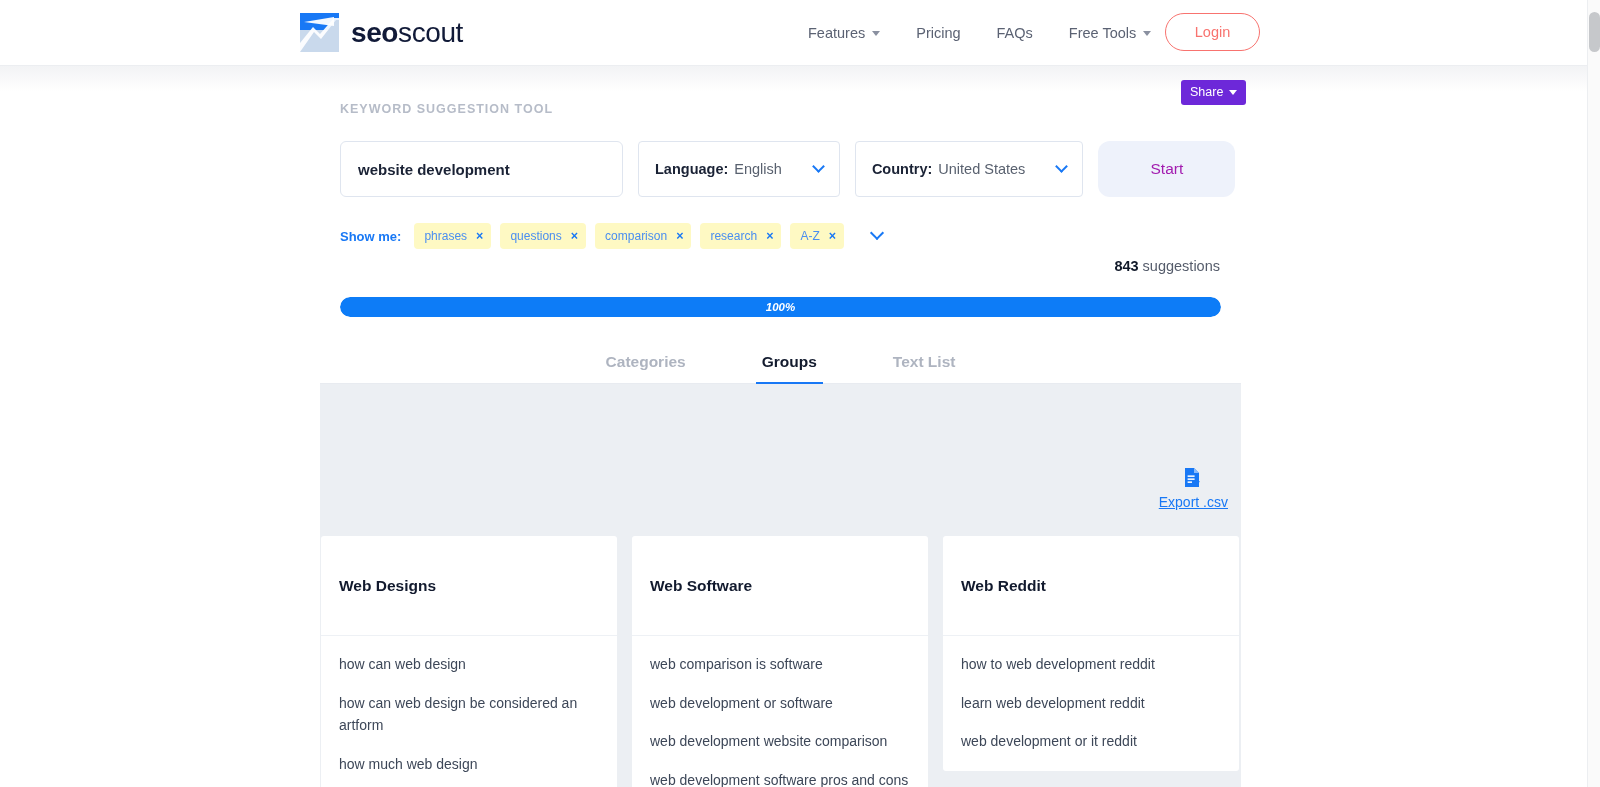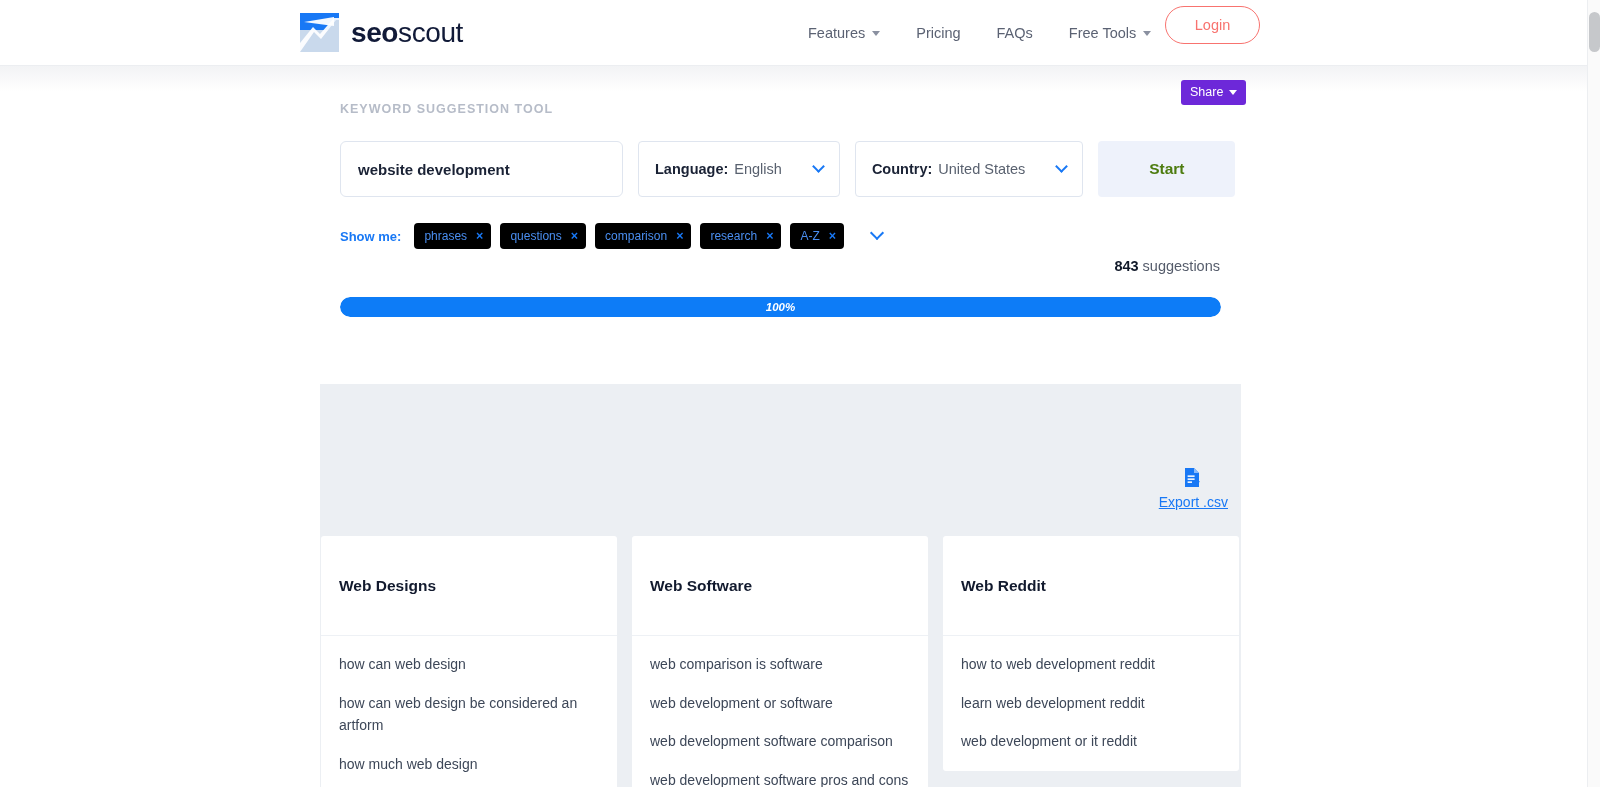--- a/index.html
+++ b/index.html
@@ -45,21 +45,21 @@
     color: #5b6273; font-size: 14.5px; padding: 0 18px;
     display: flex; align-items: center; gap: 7px;
     cursor: pointer; text-decoration: none; white-space: nowrap;
   }
   .caret {
     width: 0; height: 0; border-left: 4.5px solid transparent;
     border-right: 4.5px solid transparent; border-top: 5px solid #8a90a0;
     display: inline-block;
   }
   .login-btn {
-    position: absolute; left: 1165px; top: 6px;
+    position: absolute; left: 1165px; top: 13px;
     width: 95px; height: 38px; border: 1.6px solid #f8736f;
     border-radius: 20px; color: #f8736f; font-size: 14.5px;
     display: flex; align-items: center; justify-content: center;
     cursor: pointer; background: #fff; white-space: nowrap;
   }
 
   
   .page {
     position: absolute; left: 0; top: 66px; width: 1587px; height: 721px;
     background: #ffffff;
@@ -99,33 +99,33 @@
   }
   .select-box .lbl { color: #1a2235; font-weight: 700; }
   .select-box .val { color: #59616f; font-weight: 400; margin-left: -26px; }
   .chev {
     width: 9px; height: 9px; border-right: 2px solid #1878f5;
     border-bottom: 2px solid #1878f5; transform: rotate(45deg);
     margin-top: -5px; flex: 0 0 auto;
   }
   .start-btn {
     width: 137px; height: 56px; margin-left: 15px; border: none;
-    border-radius: 4px; background: #eef2fb; color: #4d7c0f;
-    font-size: 15.5px; font-weight: 700; cursor: pointer;
+    border-radius: 12px; background: #eef2fb; color: #a21caf;
+    font-size: 15.5px; font-weight: 400; cursor: pointer;
     font-family: "Liberation Sans", sans-serif;
   }
 
   
   .show-row {
     position: absolute; left: 340px; top: 157px;
     display: flex; align-items: center; gap: 9px;
   }
   .show-label { color: #1878f5; font-size: 13px; font-weight: 700; margin-right: 4px; }
   .tag {
-    background: #000000; color: #4a8ef0; font-size: 12px;
+    background: #fef9c3; color: #4a8ef0; font-size: 12px;
     border-radius: 4px; padding: 6px 8px 6px 10px;
     display: flex; align-items: flex-end; gap: 9px; cursor: pointer;
     white-space: nowrap;
   }
   .tag .x { color: #1878f5; font-weight: 700; font-size: 12.5px; }
   .tags-more {
     width: 10px; height: 10px; border-right: 2px solid #1878f5;
     border-bottom: 2px solid #1878f5; transform: rotate(45deg);
     margin-left: 19px; margin-top: -6px; cursor: pointer;
   }
@@ -292,20 +292,25 @@
 
   <div class="suggest-count">
     <b>843</b>
     <span>suggestions</span>
   </div>
 
   <div class="progress-track">
     <div class="progress-fill">100%</div>
   </div>
 
+  <div class="tabbar">
+    <div class="tab">Categories</div>
+    <div class="tab active">Groups</div>
+    <div class="tab">Text List</div>
+  </div>
 
   <div class="results">
     <a class="export">
       <span>
         <svg width="20" height="21" viewBox="0 0 20 21">
           <path d="M2 1 h9 l5 5 v14 H2 Z" fill="#1878f5"></path>
           <path d="M11 1 l5 5 h-5 Z" fill="#8ebdfa"></path>
           <rect x="4.6" y="8.4" width="7" height="1.5" fill="#ffffff"></rect>
           <rect x="4.6" y="11.4" width="7" height="1.5" fill="#ffffff"></rect>
           <rect x="4.6" y="14.4" width="4.4" height="1.5" fill="#ffffff"></rect>
@@ -332,21 +337,21 @@
       </div>
 
       <div class="col">
         <div class="card">
           <div class="card-head">
             <div class="card-title">Web Software</div>
           </div>
           <div class="card-body">
             <div class="kw-item">web comparison is software</div>
             <div class="kw-item">web development or software</div>
-            <div class="kw-item">web development software comparison</div>
+            <div class="kw-item">web development website comparison</div>
             <div class="kw-item">web development software pros and cons</div>
 
           </div>
         </div>
       </div>
 
       <div class="col">
         <div class="card">
           <div class="card-head">
             <div class="card-title">Web Reddit</div>

